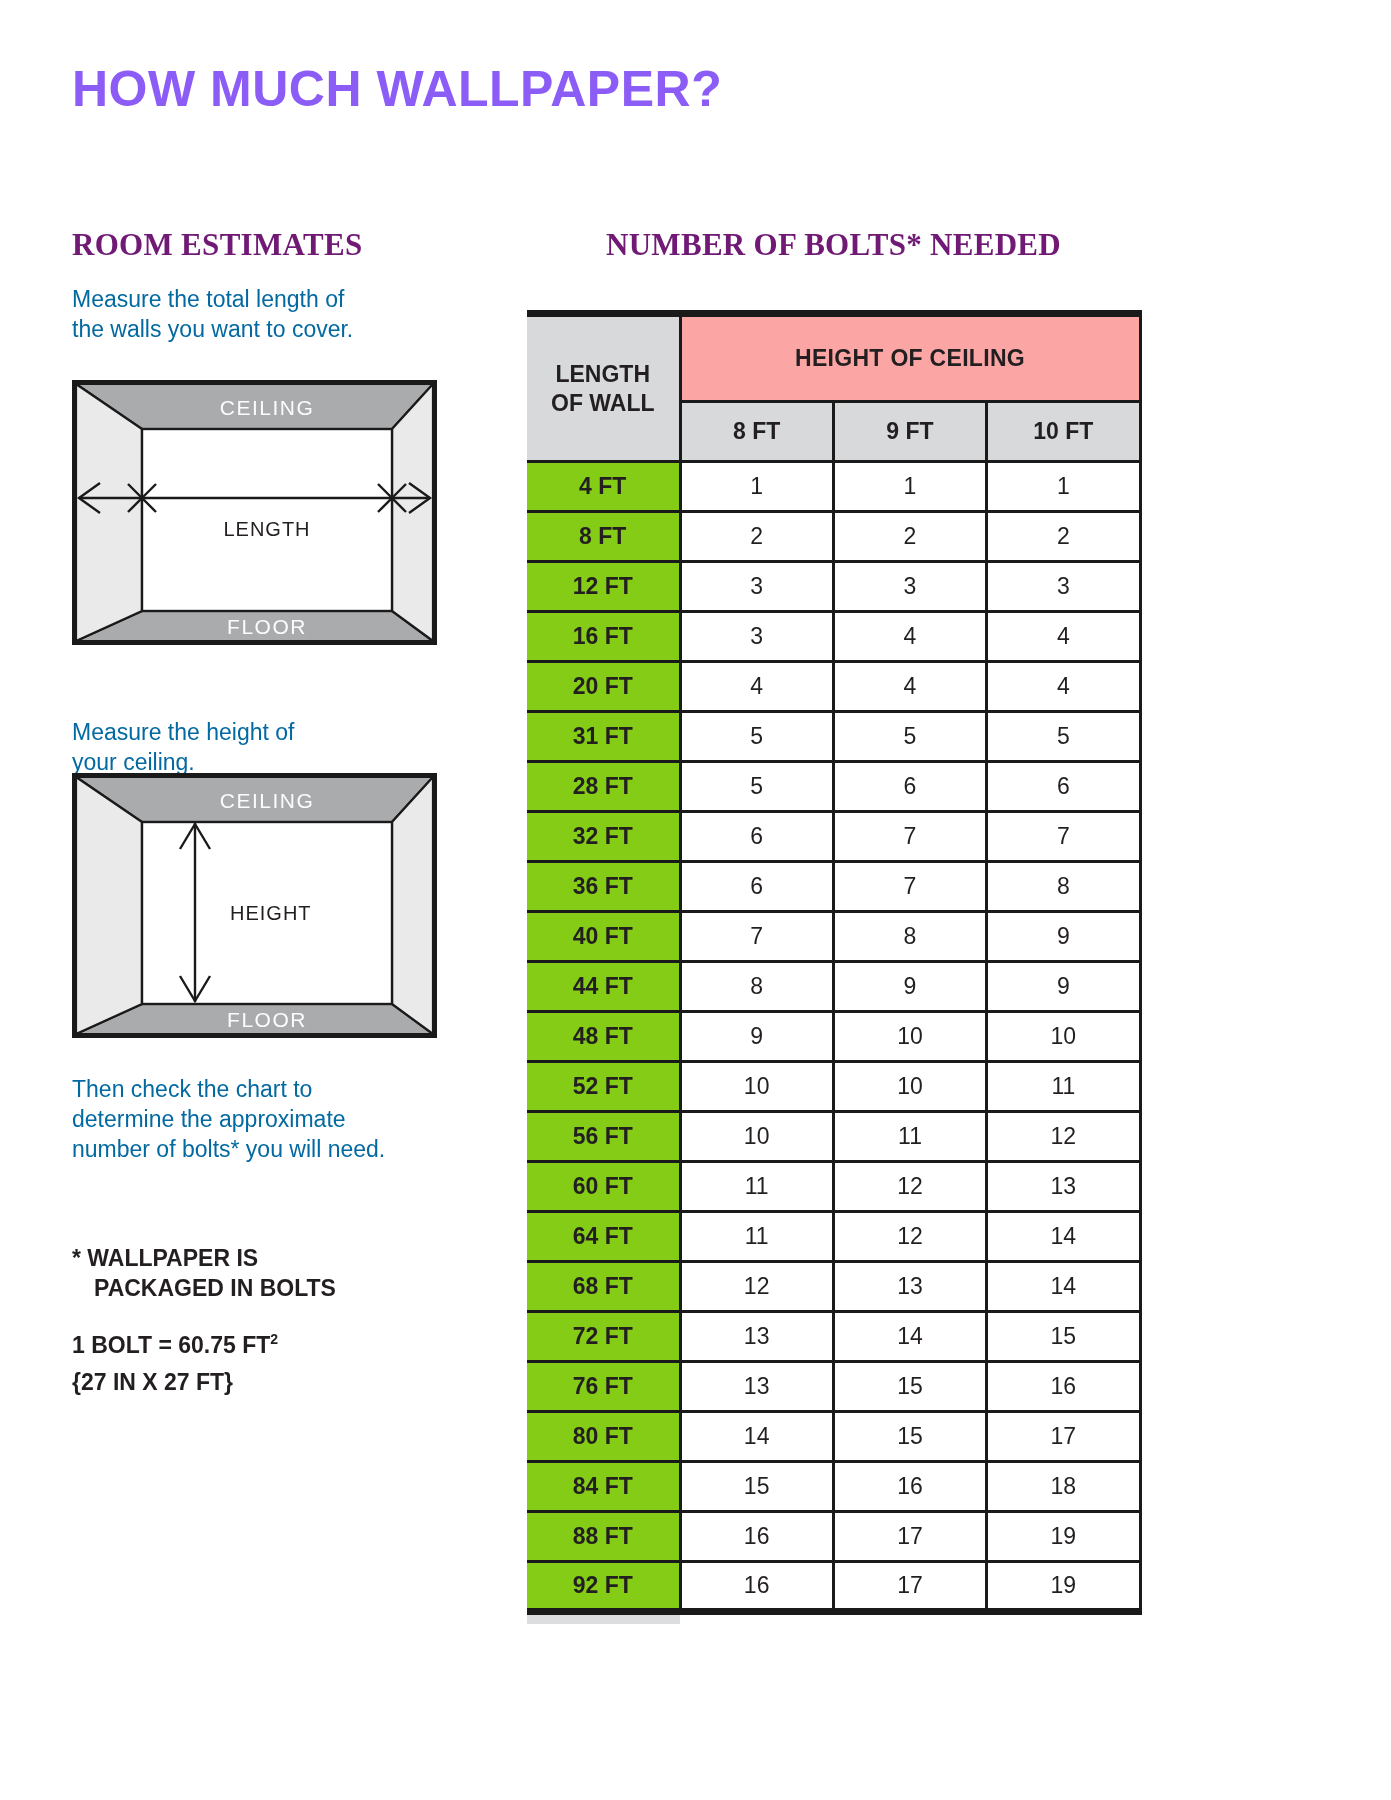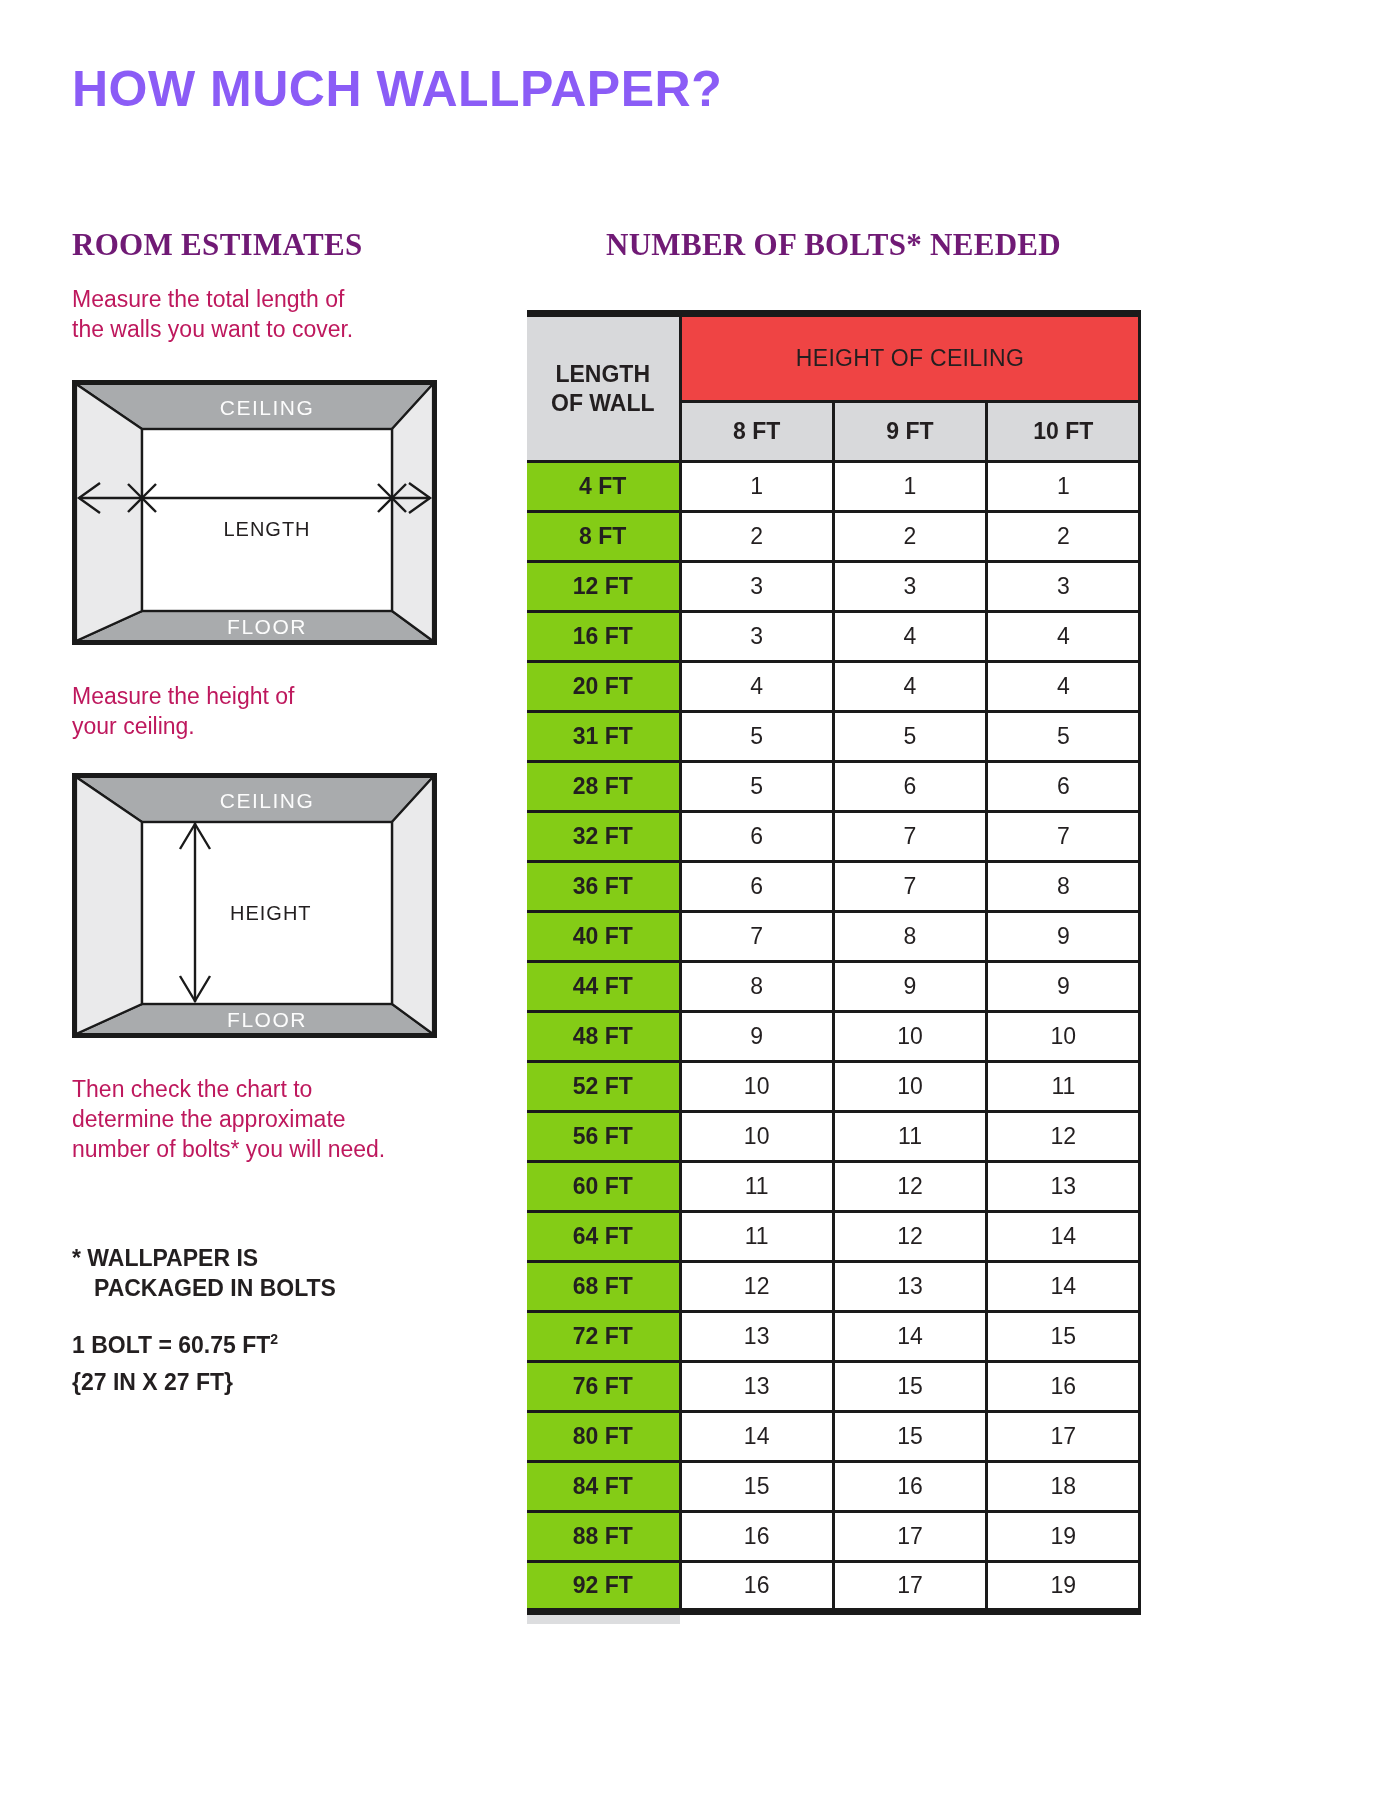--- a/index.html
+++ b/index.html
@@ -28,24 +28,24 @@
     letter-spacing: 0.3px;
     font-family: Liberation Serif, serif;
   }
   .heading-left { left: 72px; top: 227px; }
   .heading-table { left: 527px; top: 227px; width: 613px; text-align: center; }
 
   .para {
     font-size: 23px;
     line-height: 30px;
     white-space: pre-line;
-    color: #be185d;
+    color: #0369a1;
   }
   .para-1 { left: 72px; top: 284px; }
-  .para-2 { left: 72px; top: 681px; }
+  .para-2 { left: 72px; top: 717px; }
   .para-3 { left: 72px; top: 1074px; }
 
   .diagram { display: block; }
   .diagram-1 { left: 72px; top: 380px; }
   .diagram-2 { left: 72px; top: 773px; }
 
   .footnote {
     left: 72px; top: 1243px;
     font-size: 23px;
     line-height: 30px;
@@ -80,22 +80,22 @@
 
   td.corner {
     background: #d8d9db;
     font-weight: 700;
     border-left: none !important;
     border-right: 7px solid #1a1a1a;
     white-space: pre-line;
     line-height: 29px;
   }
   td.group-header {
-    background: #ef4444;
-    font-weight: 400;
+    background: #fca5a5;
+    font-weight: 700;
     height: 88px;
     letter-spacing: 0.3px;
   }
   td.col-header {
     background: #d8d9db;
     font-weight: 700;
     height: 60px;
   }
   td.row-label {
     background: #84cc16;

